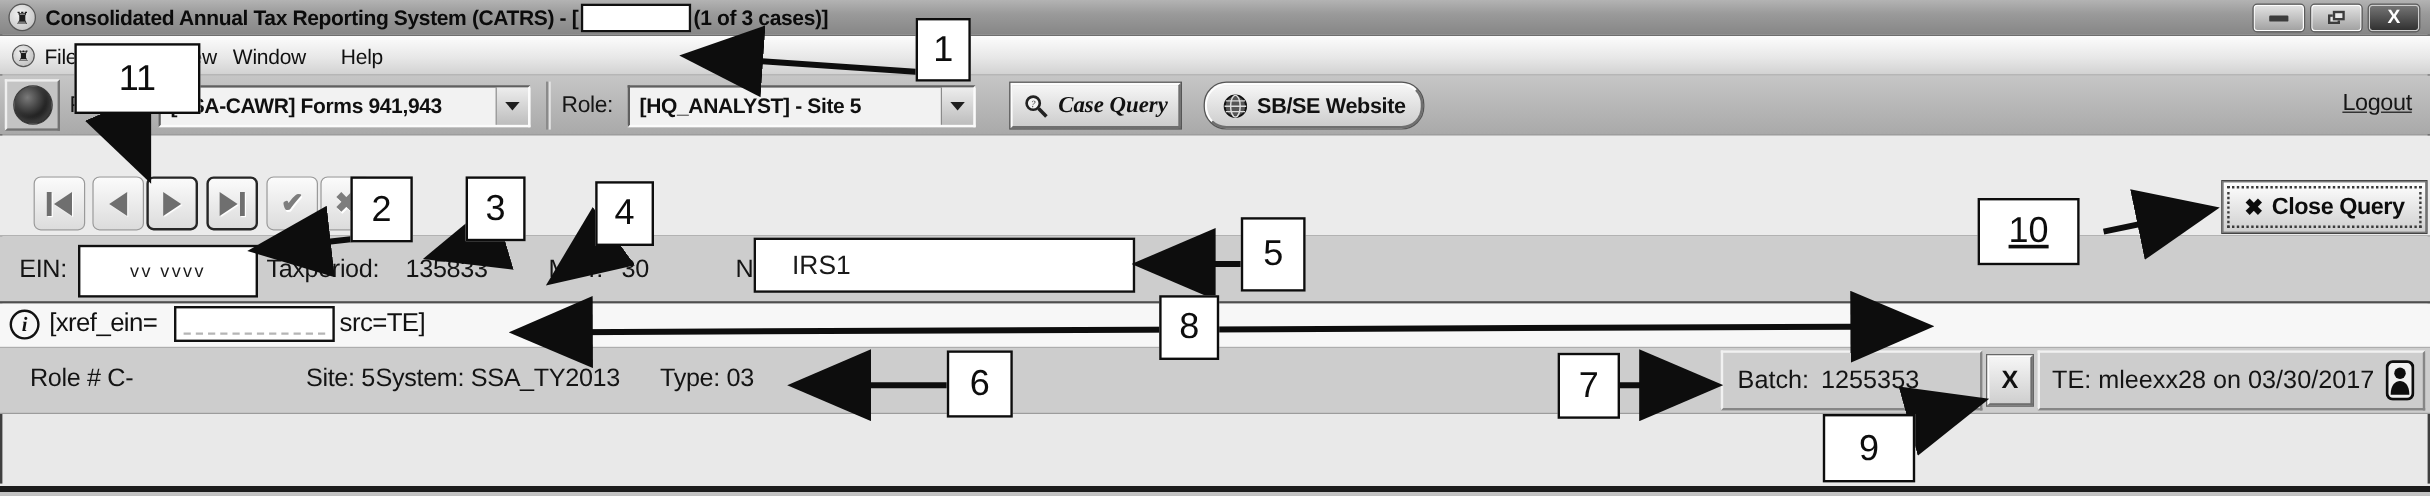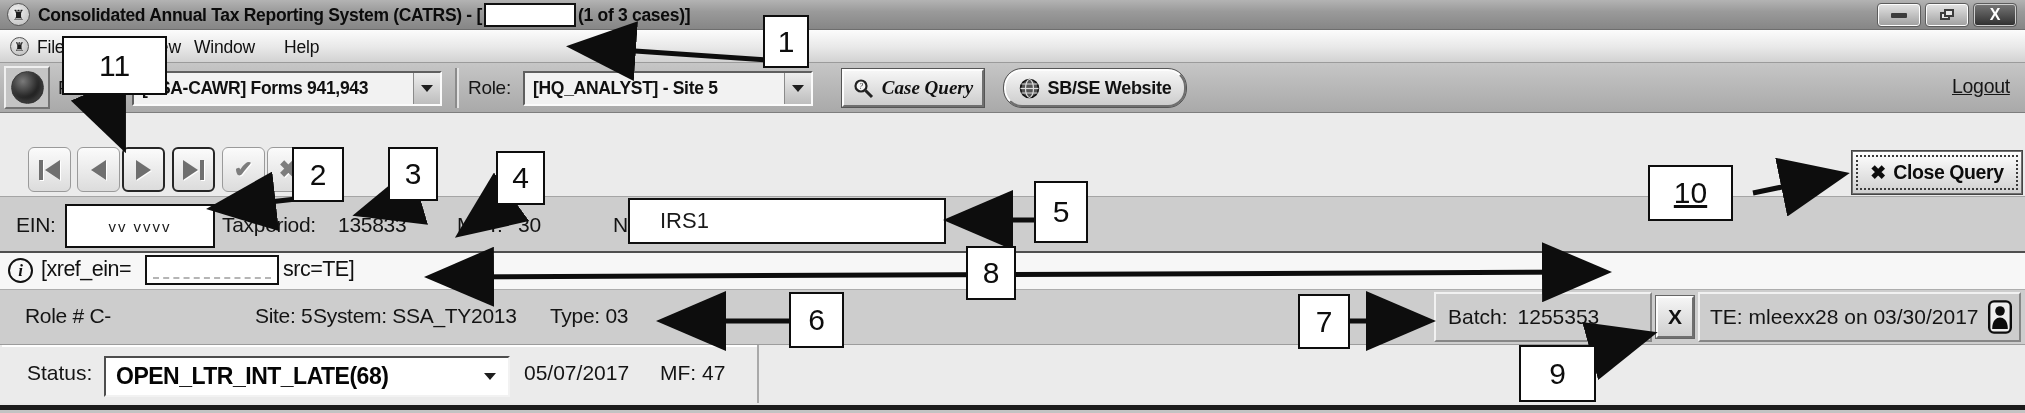--- a/index.html
+++ b/index.html
@@ -317,30 +317,20 @@
       <span class="person-frame">
         <svg width="24" height="34" viewBox="0 0 20 28">
             <rect x="1" y="1" width="18" height="26" rx="4" fill="#efefef" stroke="#0d0d0d" stroke-width="2"></rect>
             <circle cx="10" cy="9" r="4" fill="#0d0d0d"></circle>
             <path d="M3.5 24 c0-7 3.5-9.5 6.5-9.5 s6.5 2.5 6.5 9.5 z" fill="#0d0d0d"></path>
           </svg>
       </span>
     </div>
   </div>
 
-  <div class="band statusband">
-    <div class="status-panel"></div>
-    <div class="st-label">Status:</div>
-    <div class="status-select">
-      <span class="st-value">OPEN_LTR_INT_LATE(68)</span>
-      <span class="tri-down"></span>
-    </div>
-    <div class="st-date">05/07/2017</div>
-    <div class="st-mf">MF: 47</div>
-  </div>
 
   <div class="band bottombar"></div>
 
   <svg class="arrows" width="2025" height="413" viewBox="0 0 2025 413">
     <defs>
       <marker id="ah" markerWidth="14" markerHeight="12" refX="12" refY="6" orient="auto-start-reverse">
         <path d="M0,0 L14,6 L0,12 z" fill="#0d0d0d"></path>
       </marker>
     </defs>
     <g stroke="#0d0d0d" stroke-width="5" fill="none">

